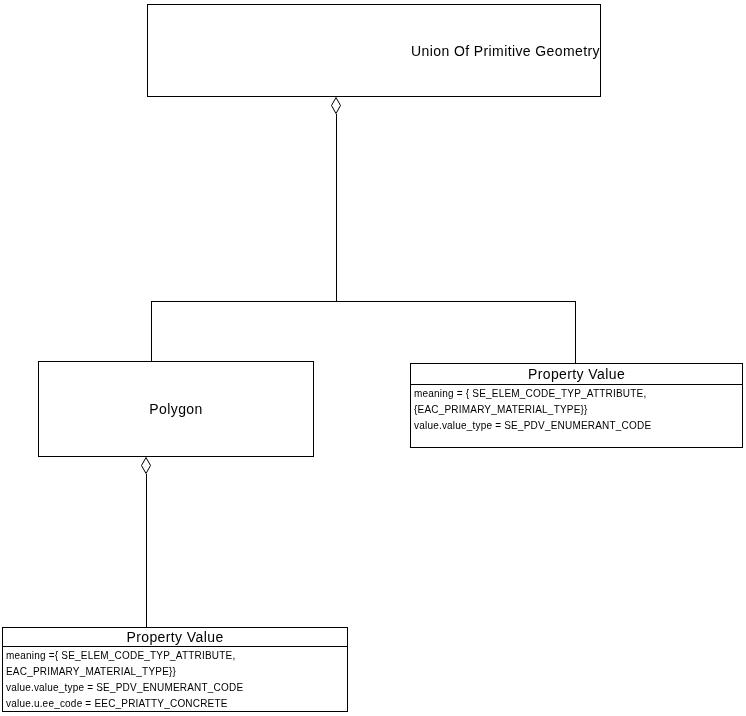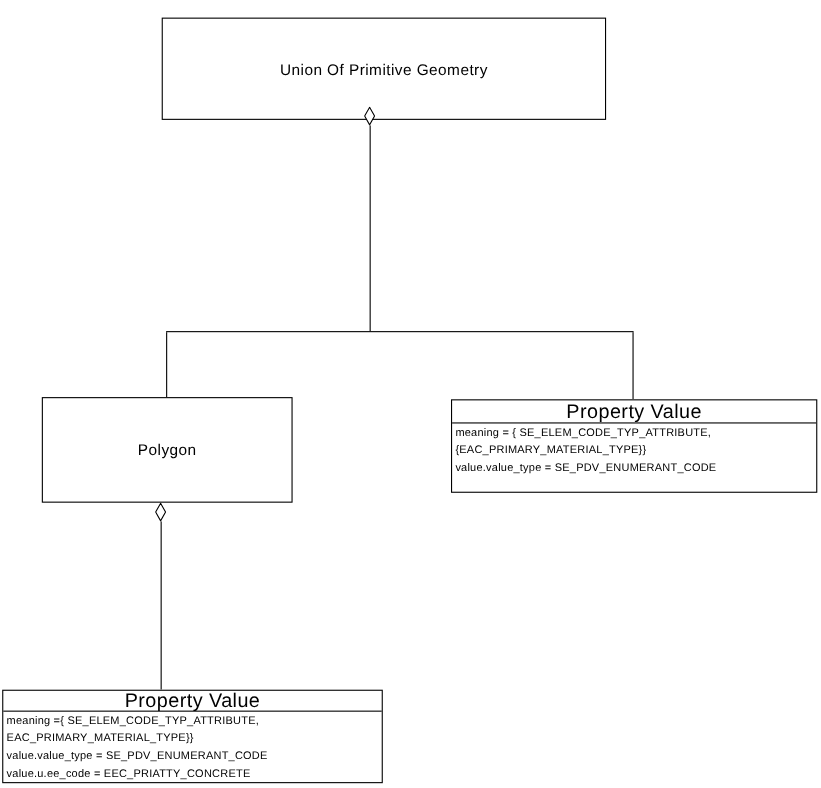--- a/index.html
+++ b/index.html
@@ -23,29 +23,29 @@
     box-sizing: border-box;
   }
   .class-simple {
     display: flex;
     align-items: center;
     justify-content: center;
     font-size: 14px;
     letter-spacing: 0.4px;
     text-align: center;
   }
-  #node-union { left: 147px; top: 16px; width: 404px; height: 93px; }
-  #node-polygon { left: 38px; top: 361px; width: 228px; height: 96px; }
+  #node-union { left: 147px; top: 4px; width: 454px; height: 93px; justify-content: flex-end; }
+  #node-polygon { left: 38px; top: 361px; width: 276px; height: 96px; }
   #node-pv-right { left: 410px; top: 363px; width: 333px; height: 85px; }
   #node-pv-bottom { left: 2px; top: 627px; width: 346px; height: 85px; }
   .pv-header {
     box-sizing: border-box;
     border-bottom: 1px solid #000000;
     text-align: center;
-    font-size: 18px;
+    font-size: 14px;
     letter-spacing: 0.4px;
     display: flex;
     align-items: center;
     justify-content: center;
   }
   #node-pv-right .pv-header { height: 21px; }
   #node-pv-bottom .pv-header { height: 19px; }
   .pv-body {
     padding: 1px 2px 0 3px;
     font-size: 10px;

